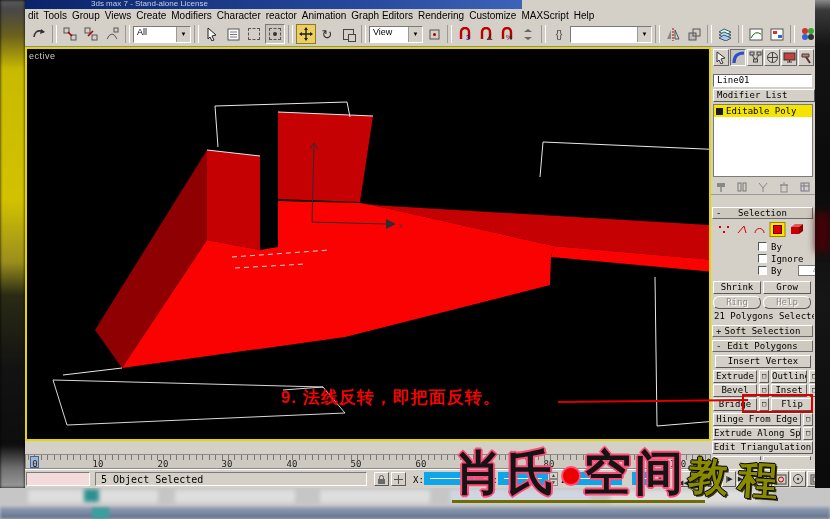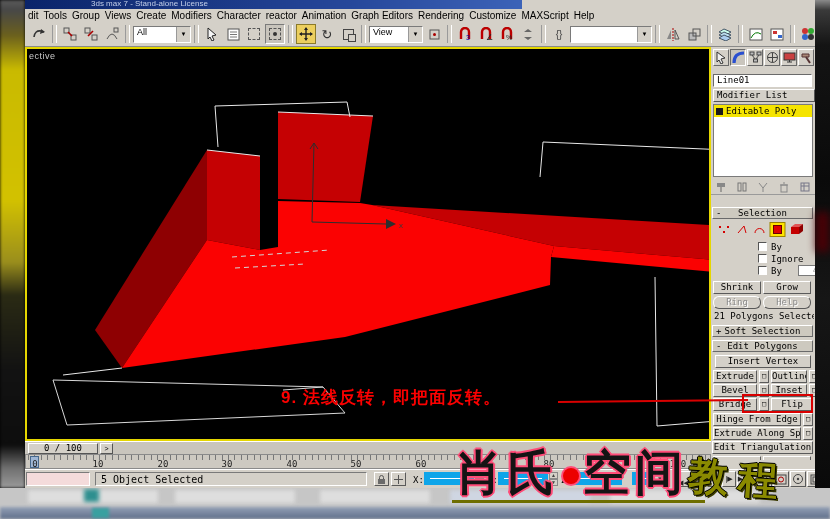--- a/index.html
+++ b/index.html
@@ -506,24 +506,20 @@
       </div>
       <div class="prow" style="top:394px;left:1px">
         <div class="pbtn" style="width:101px">Edit Triangulation</div>
       </div>
       <div class="prow" style="top:409px">
         <div class="pbtn" style="width:48px;height:8px"></div>
         <div class="pbtn" style="width:48px;height:8px"></div>
       </div>
     </div>
 
-    <div class="timeslider">
-      <div class="tshandle">0 / 100</div>
-      <div class="tsnext">&gt;</div>
-    </div>
 
     <div class="trackbar">
       <div class="ticks"></div>
       <div class="tbhandle"></div>
       <span class="tnum" style="left:9px">0</span>
       <span class="tnum" style="left:72px">10</span>
       <span class="tnum" style="left:137px">20</span>
       <span class="tnum" style="left:201px">30</span>
       <span class="tnum" style="left:266px">40</span>
       <span class="tnum" style="left:330px">50</span>

